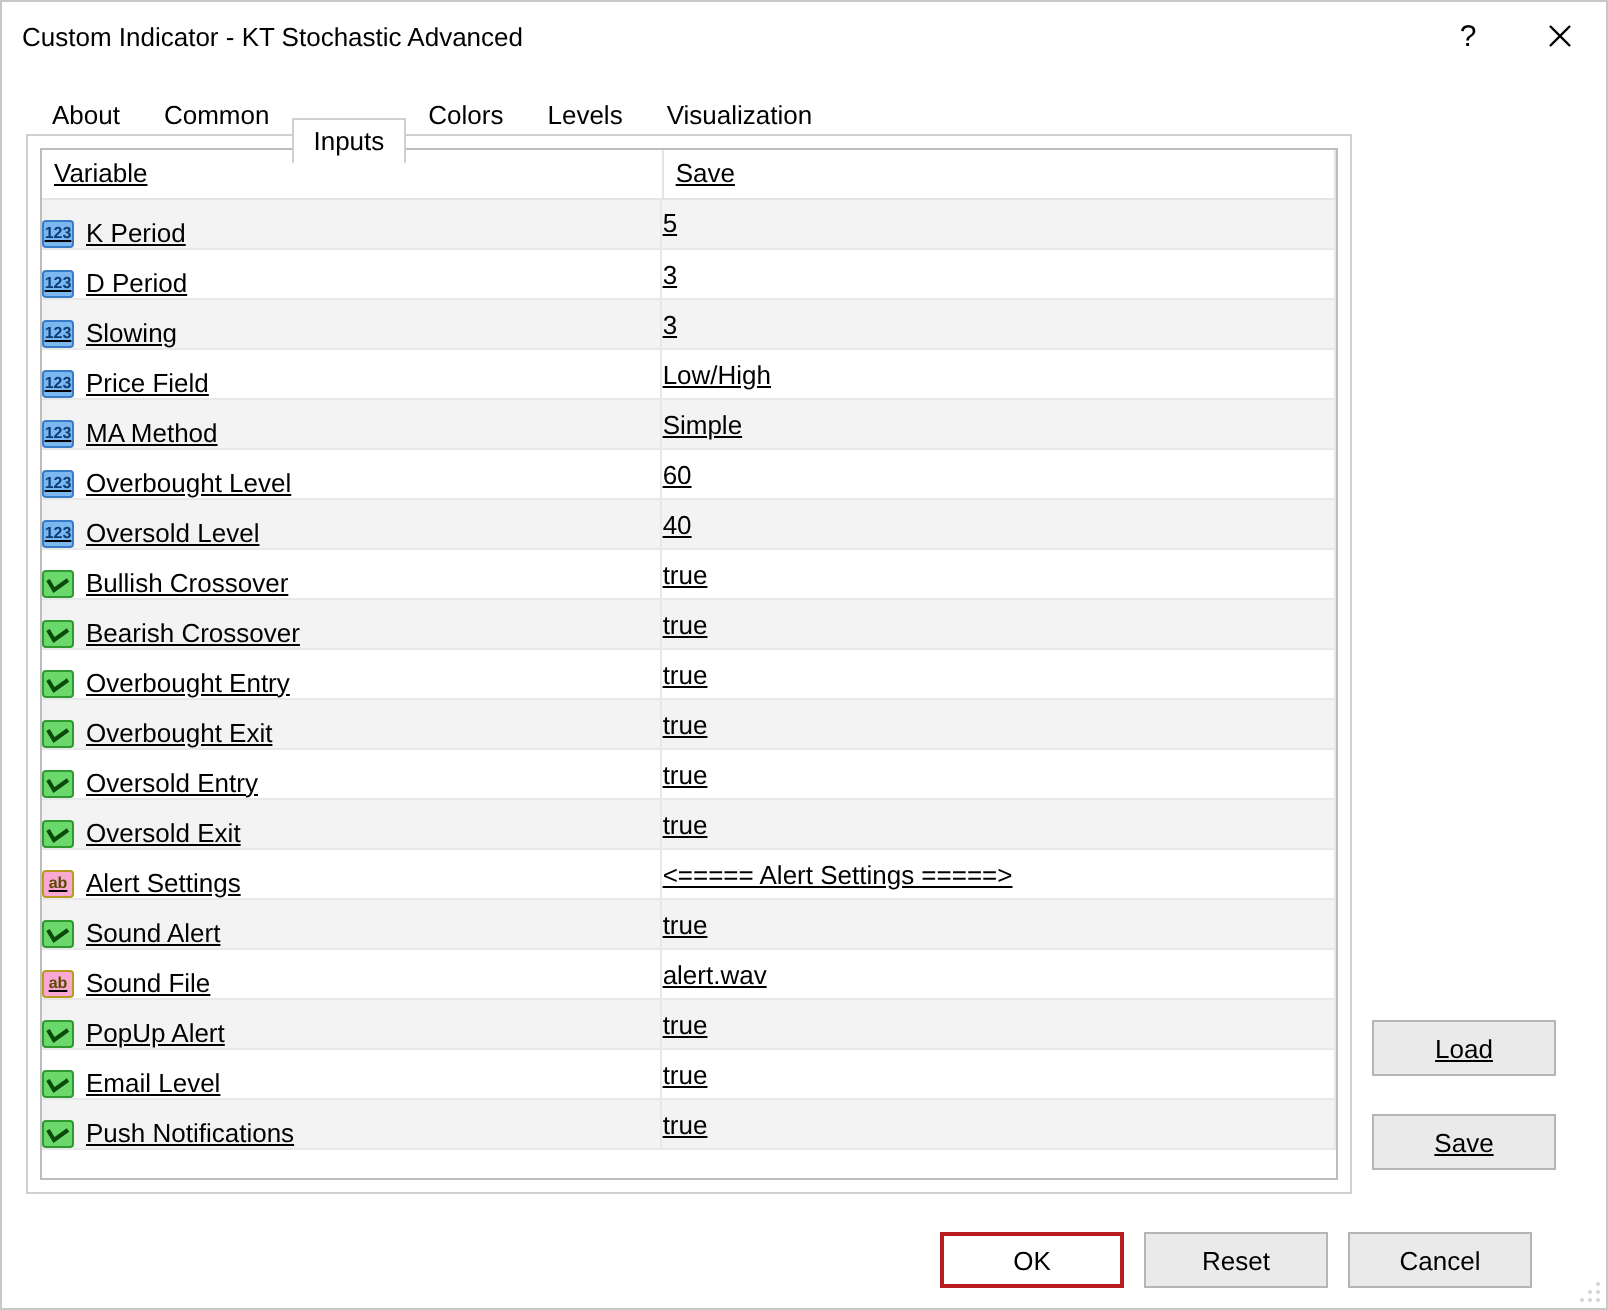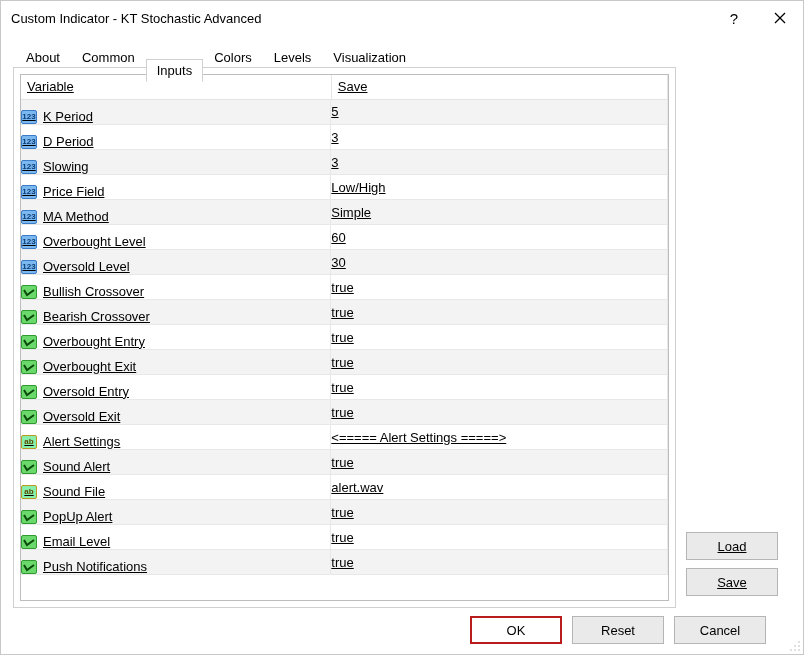--- a/index.html
+++ b/index.html
@@ -141,21 +141,21 @@
     display: inline-flex;
     align-items: center;
     justify-content: center;
     font-size: 8px;
     font-weight: bold;
     font-family: Arial, sans-serif;
     flex: 0 0 auto;
   }
   .type-int   { background: #7bb8f0; border: 1px solid #3a7bc8; color: #0b3b74; }
   .type-bool  { background: #6bd86b; border: 1px solid #2f9a2f; color: #104a10; }
-  .type-str   { background: #86efac; border: 1px solid #b79a1f; color: #5a4a00; }
+  .type-str   { background: #f9a8d4; border: 1px solid #b79a1f; color: #5a4a00; }
   .type-bool svg { width: 12px; height: 10px; }
 
   .sidebtns {
     width: 130px;
     display: flex;
     flex-direction: column;
     justify-content: flex-end;
     gap: 8px;
     padding-bottom: 12px;
   }
@@ -164,20 +164,21 @@
     height: 28px;
     min-width: 92px;
     background: #eaeaea;
     border: 1px solid #b5b5b5;
     font-size: 13px;
     display: inline-flex;
     align-items: center;
     justify-content: center;
     cursor: default;
     padding: 0 14px;
+    margin-top: 11px;
   }
   .btn.primary {
     background: #fff;
     border: 2px solid #b91c1c;
     color: #000;
   }
 
   .footer {
     display: flex;
     justify-content: flex-end;
@@ -279,21 +280,21 @@
                     <span class="type-icon type-int">123</span>
                     <span>Overbought Level</span>
                   </td>
                   <td class="val-cell">60</td>
                 </tr>
                 <tr class="even">
                   <td class="var-cell">
                     <span class="type-icon type-int">123</span>
                     <span>Oversold Level</span>
                   </td>
-                  <td class="val-cell">30</td>
+                  <td class="val-cell">40</td>
                 </tr>
                 <tr class="odd">
                   <td class="var-cell">
                     <span class="type-icon type-bool">
                       <svg viewBox="0 0 12 10">
                         <polyline points="1,3 4,8 11,3" fill="none" stroke="#0a4a0a" stroke-width="2"></polyline>
                       </svg>
                     </span>
                     <span>Bullish Crossover</span>
                   </td>

